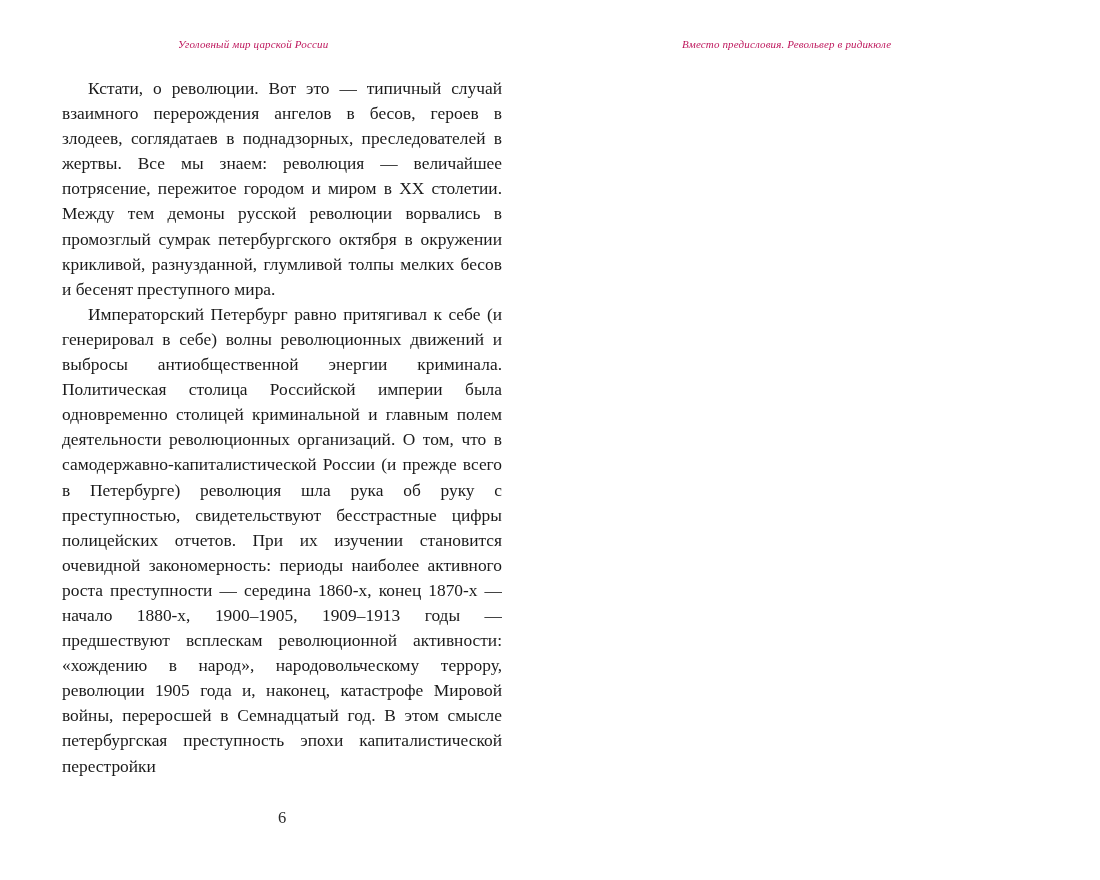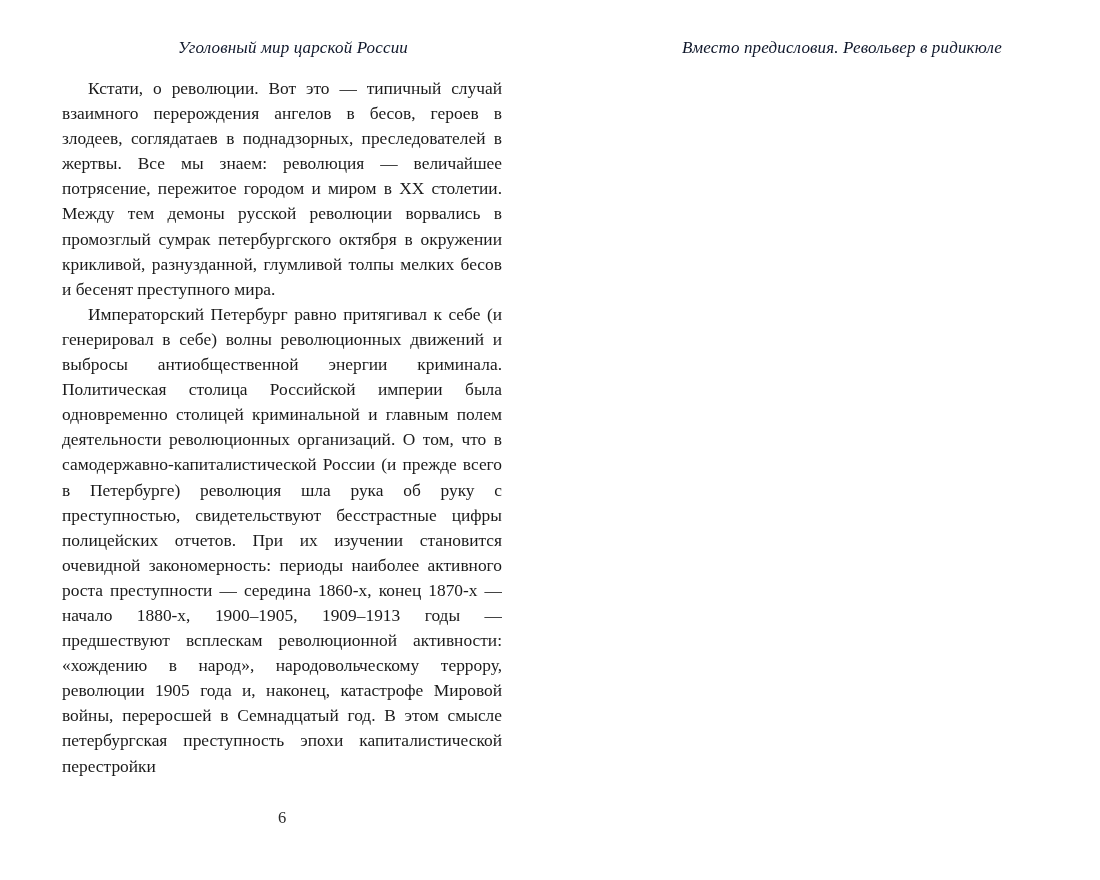--- a/index.html
+++ b/index.html
@@ -30,23 +30,23 @@
     box-sizing: border-box;
   }
   .page-left  { width: 550px; }
   .page-right { width: 550px; }
 
   
   .runhead {
     position: absolute;
     top: 38px;
     font-style: italic;
-    font-size: 17px;
+    font-size: 11px;
     letter-spacing: 0.15px;
-    color: #0f172a;
+    color: #be185d;
     white-space: nowrap;
     font-family: Liberation Serif, serif;
   }
   .page-left .runhead  { left: 178px; }
   .page-right .runhead { left: 132px; }
 
   
   .col {
     position: absolute;
     top: 76px;

